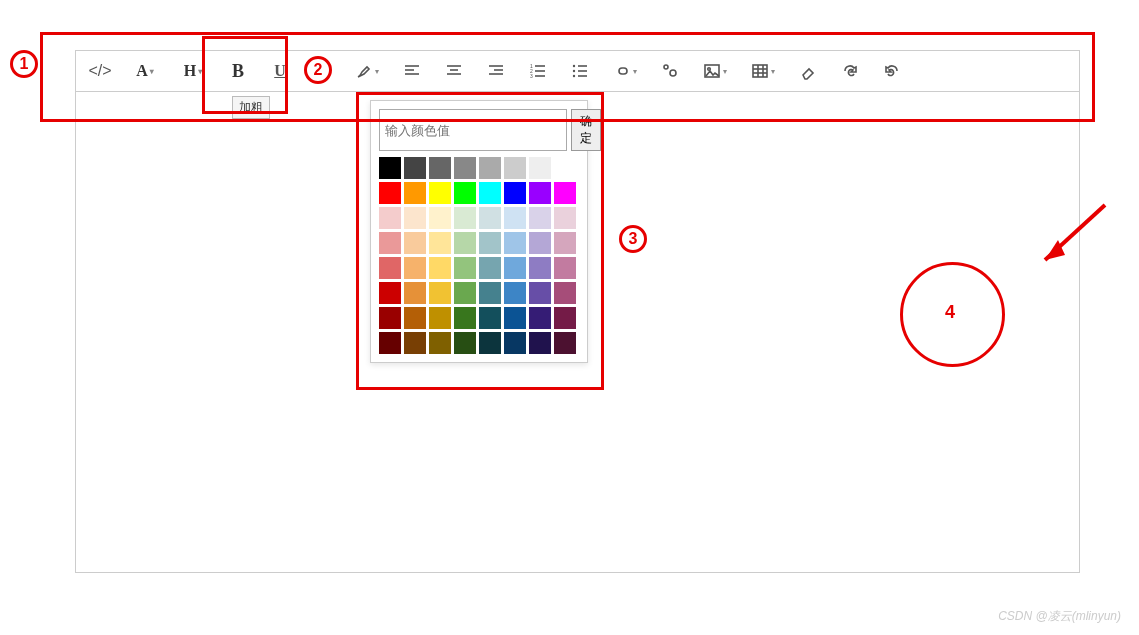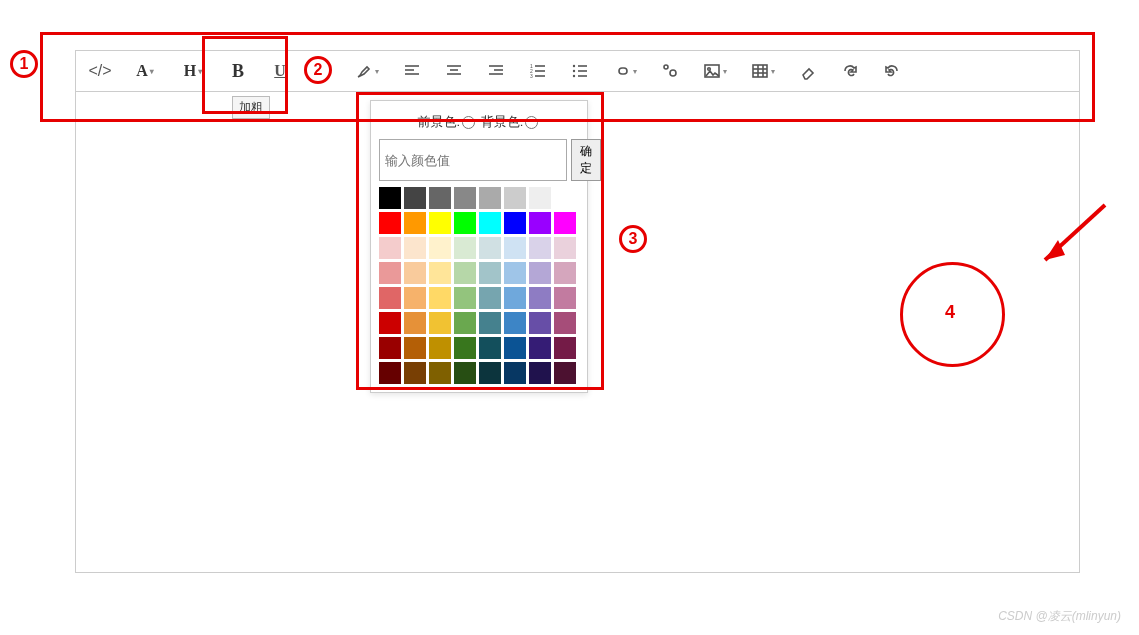--- a/index.html
+++ b/index.html
@@ -145,24 +145,20 @@
           <path d="M14 9a5 5 0 0 0-9-3L3 5v5h5L6 8a3 3 0 1 1-1 4"></path>
         </svg>
       </span>
   </div>
   <div class="editor-body"></div>
 </div>
 
 <div class="tooltip" style="left:232px; top:96px;">加粗</div>
 
 <div class="color-panel" style="left:370px; top:100px;">
-  <div class="radio-row">
-    <span>前景色:</span><input type="radio" name="cm" style="">
-    <span>背景色:</span><input type="radio" name="cm" style="">
-  </div>
   <div class="input-row">
     <input type="text" placeholder="输入颜色值" style="">
     <button>确定</button>
   </div>
   <div class="swatch-grid" id="swatch-grid">
       <div class="swatch" style="background: rgb(0, 0, 0);"></div>
       <div class="swatch" style="background: rgb(68, 68, 68);"></div>
       <div class="swatch" style="background: rgb(102, 102, 102);"></div>
       <div class="swatch" style="background: rgb(136, 136, 136);"></div>
       <div class="swatch" style="background: rgb(170, 170, 170);"></div>

